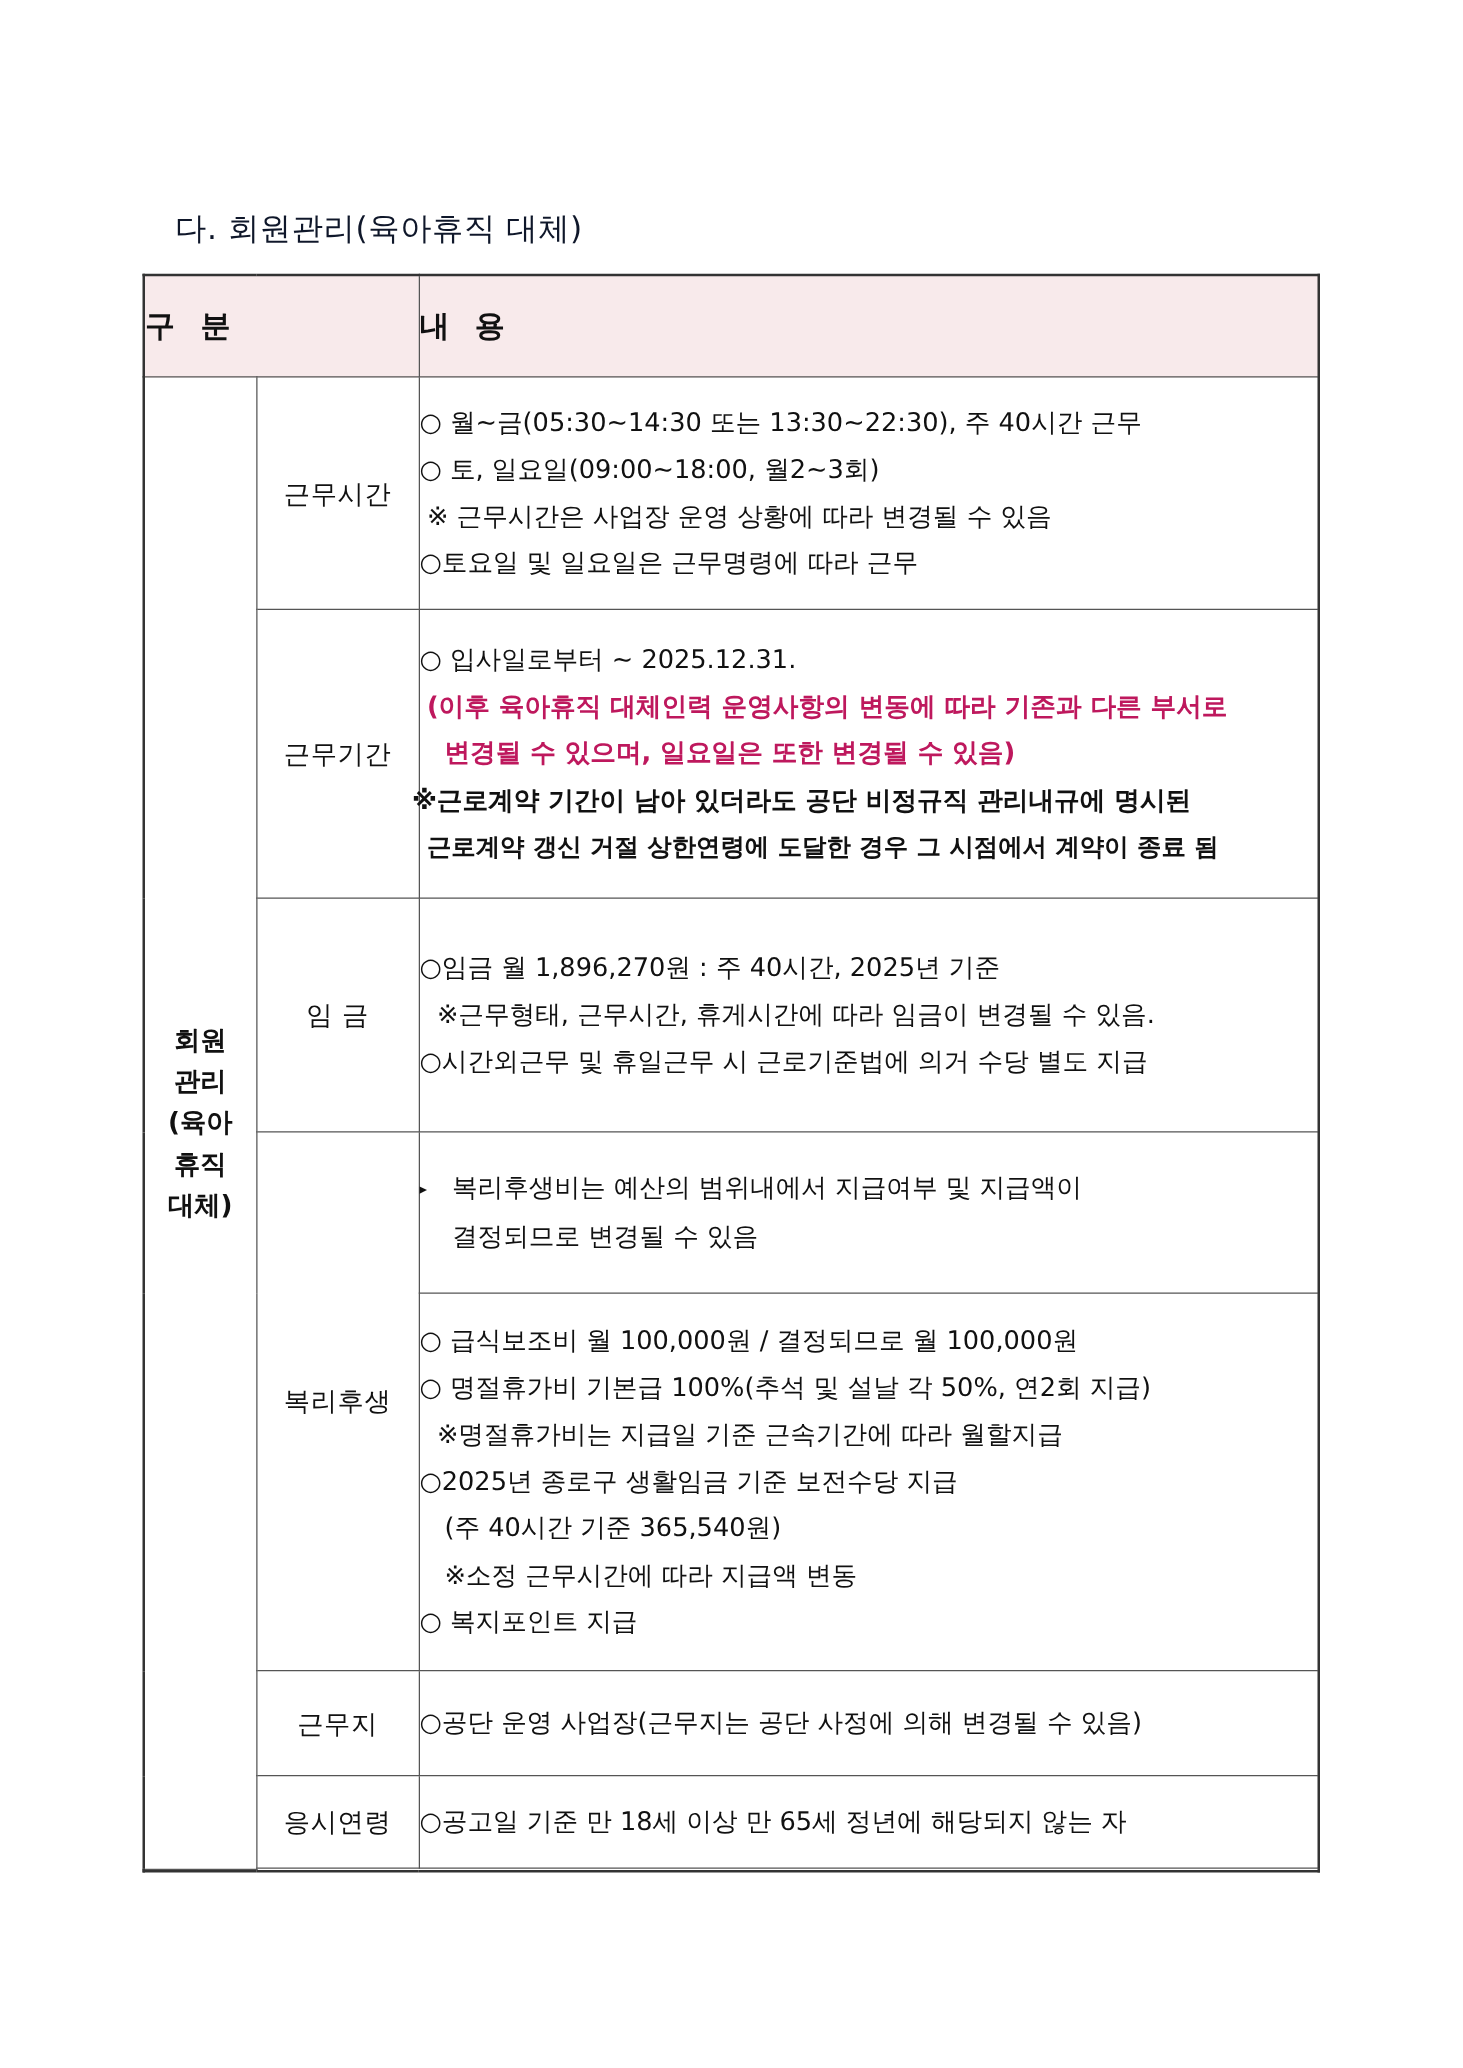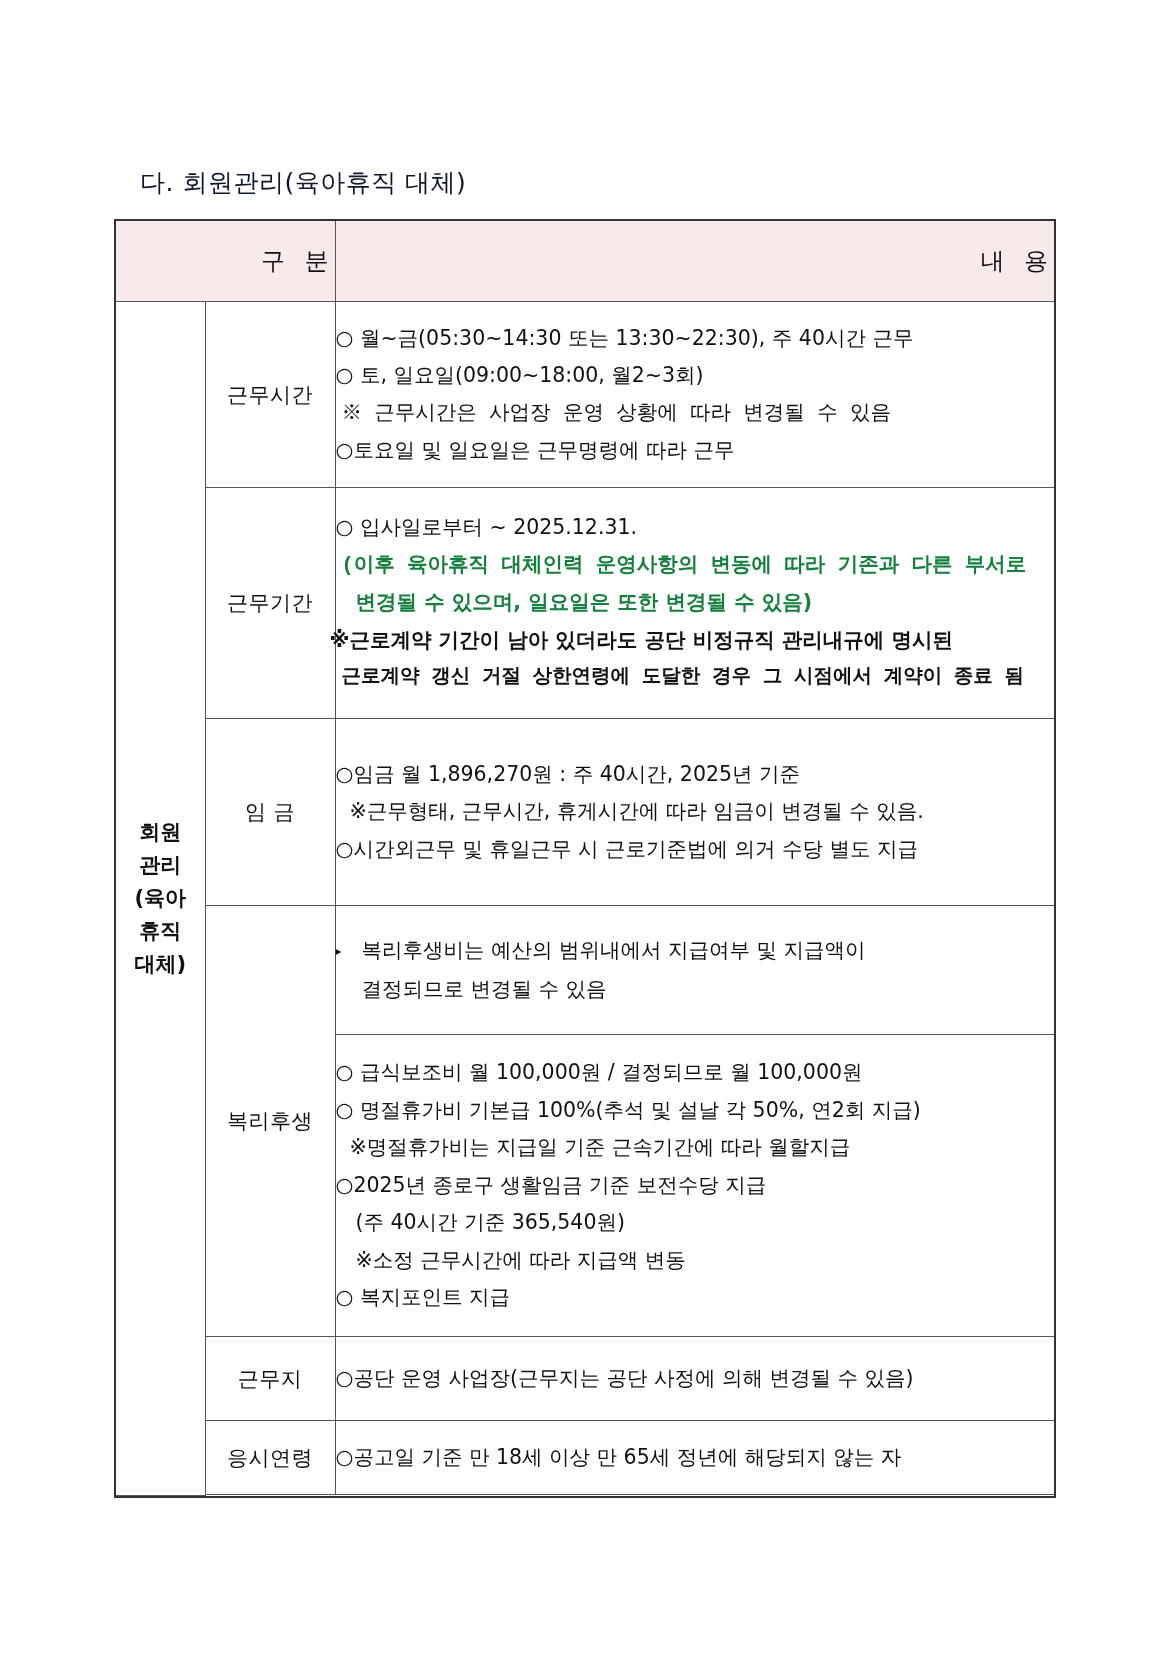--- a/index.html
+++ b/index.html
@@ -18,42 +18,42 @@
       width: 940px; border-collapse: collapse; table-layout: fixed;
       border: 2px solid #333333;
     }
     table.doc td, table.doc th {
       border: 1px solid #555555; padding: 0;
     }
     col.c1 { width: 90px; }
     col.c2 { width: 130px; }
     col.c3 { width: 720px; }
     th.hdr {
-      background: #f8eaeb; height: 80px; font-size: 24px; font-weight: normal;
-      text-align: right; letter-spacing: 6px;
+      background: #f8eaeb; height: 80px; font-size: 24px; font-weight: bold;
+      text-align: left; letter-spacing: 6px;
       border-bottom: 4px double #333333;
     }
     td.group {
       text-align: center; vertical-align: middle; font-weight: bold;
       font-size: 21px; line-height: 33px;
     }
     td.label {
       text-align: center; vertical-align: middle; font-size: 21px;
       letter-spacing: 0.5px;
       margin-top: 20px;
     }
     td.content {
       vertical-align: middle; font-size: 20.5px; line-height: 37.5px;
       padding-left: 16px; padding-right: 8px;
     }
     .line { white-space: nowrap; }
-    .indent1 { padding-left: 6px; font-family: Liberation Mono, monospace; }
+    .indent1 { padding-left: 6px; }
     .indent2 { padding-left: 14px; }
     .indent3 { padding-left: 20px; }
-    .blue { color: #15803d; font-weight: bold; }
+    .blue { color: #be185d; font-weight: bold; }
     .bold { font-weight: bold; }
     .tri { font-size: 12px; display: inline-block; width: 26px; vertical-align: 2px; }
   </style>
 </head>
 <body>
 
 <div class="section-title">다. 회원관리(육아휴직 대체)</div>
 
 <table class="doc">
   <colgroup>

